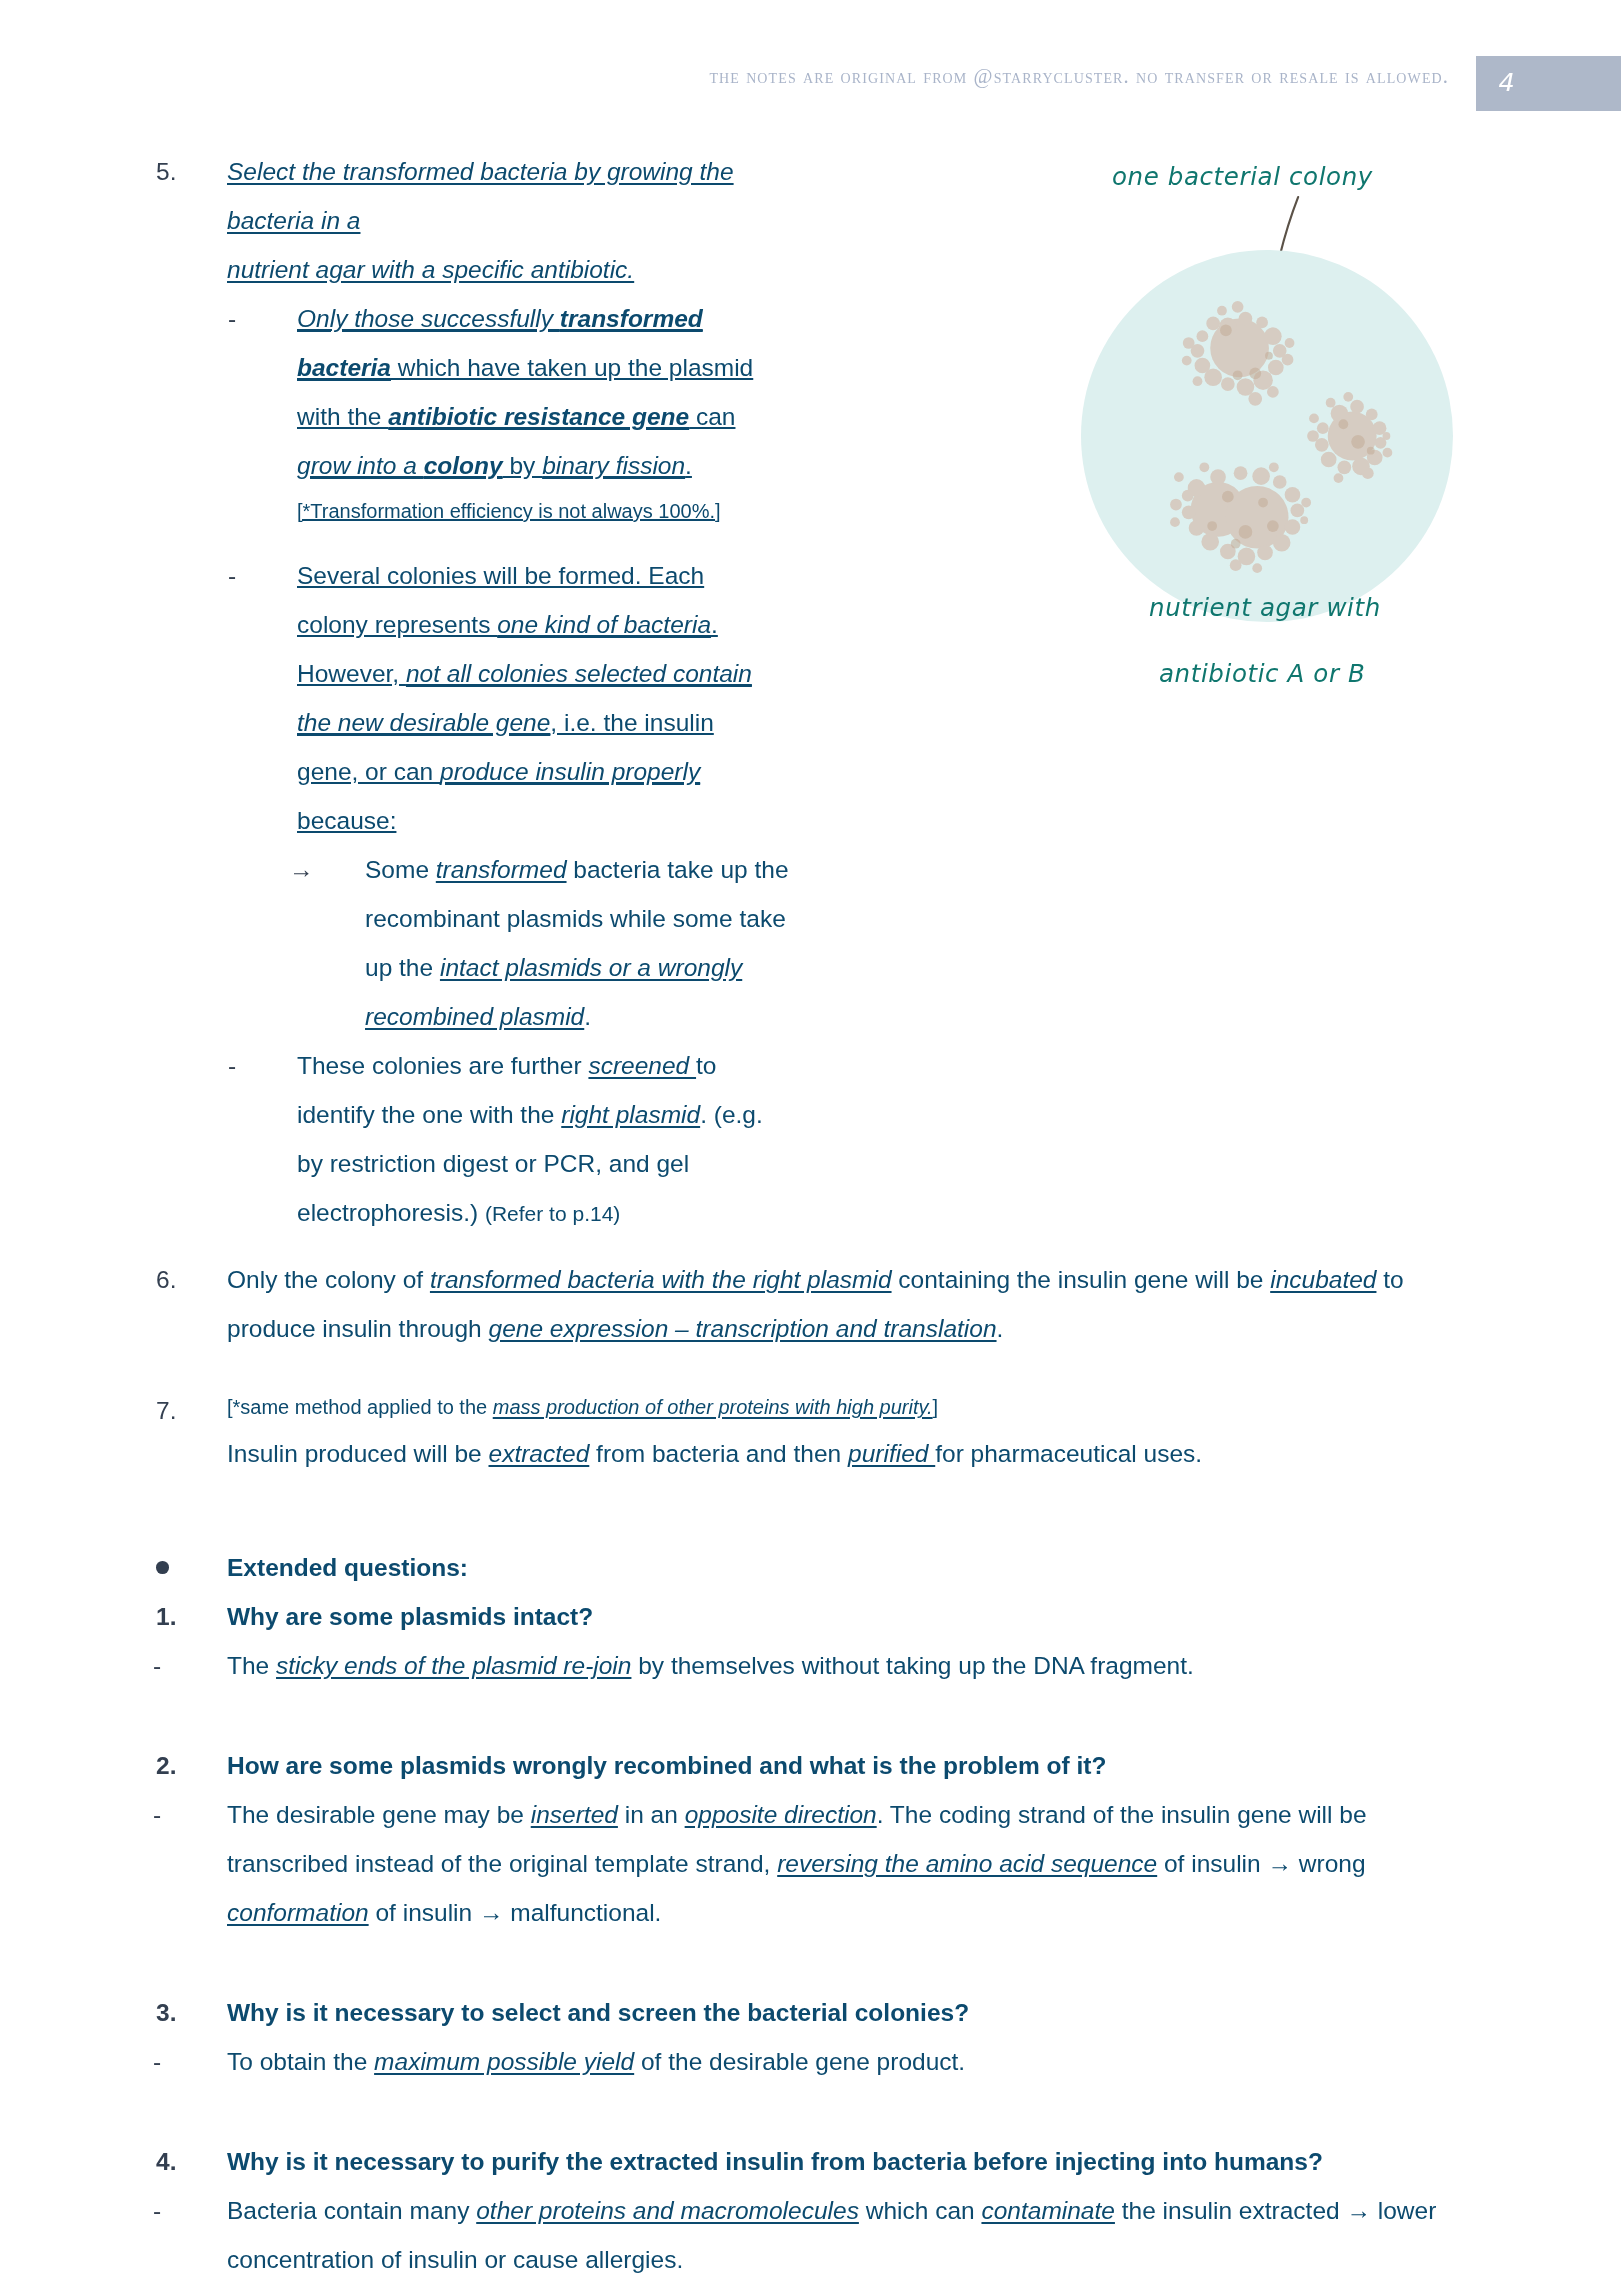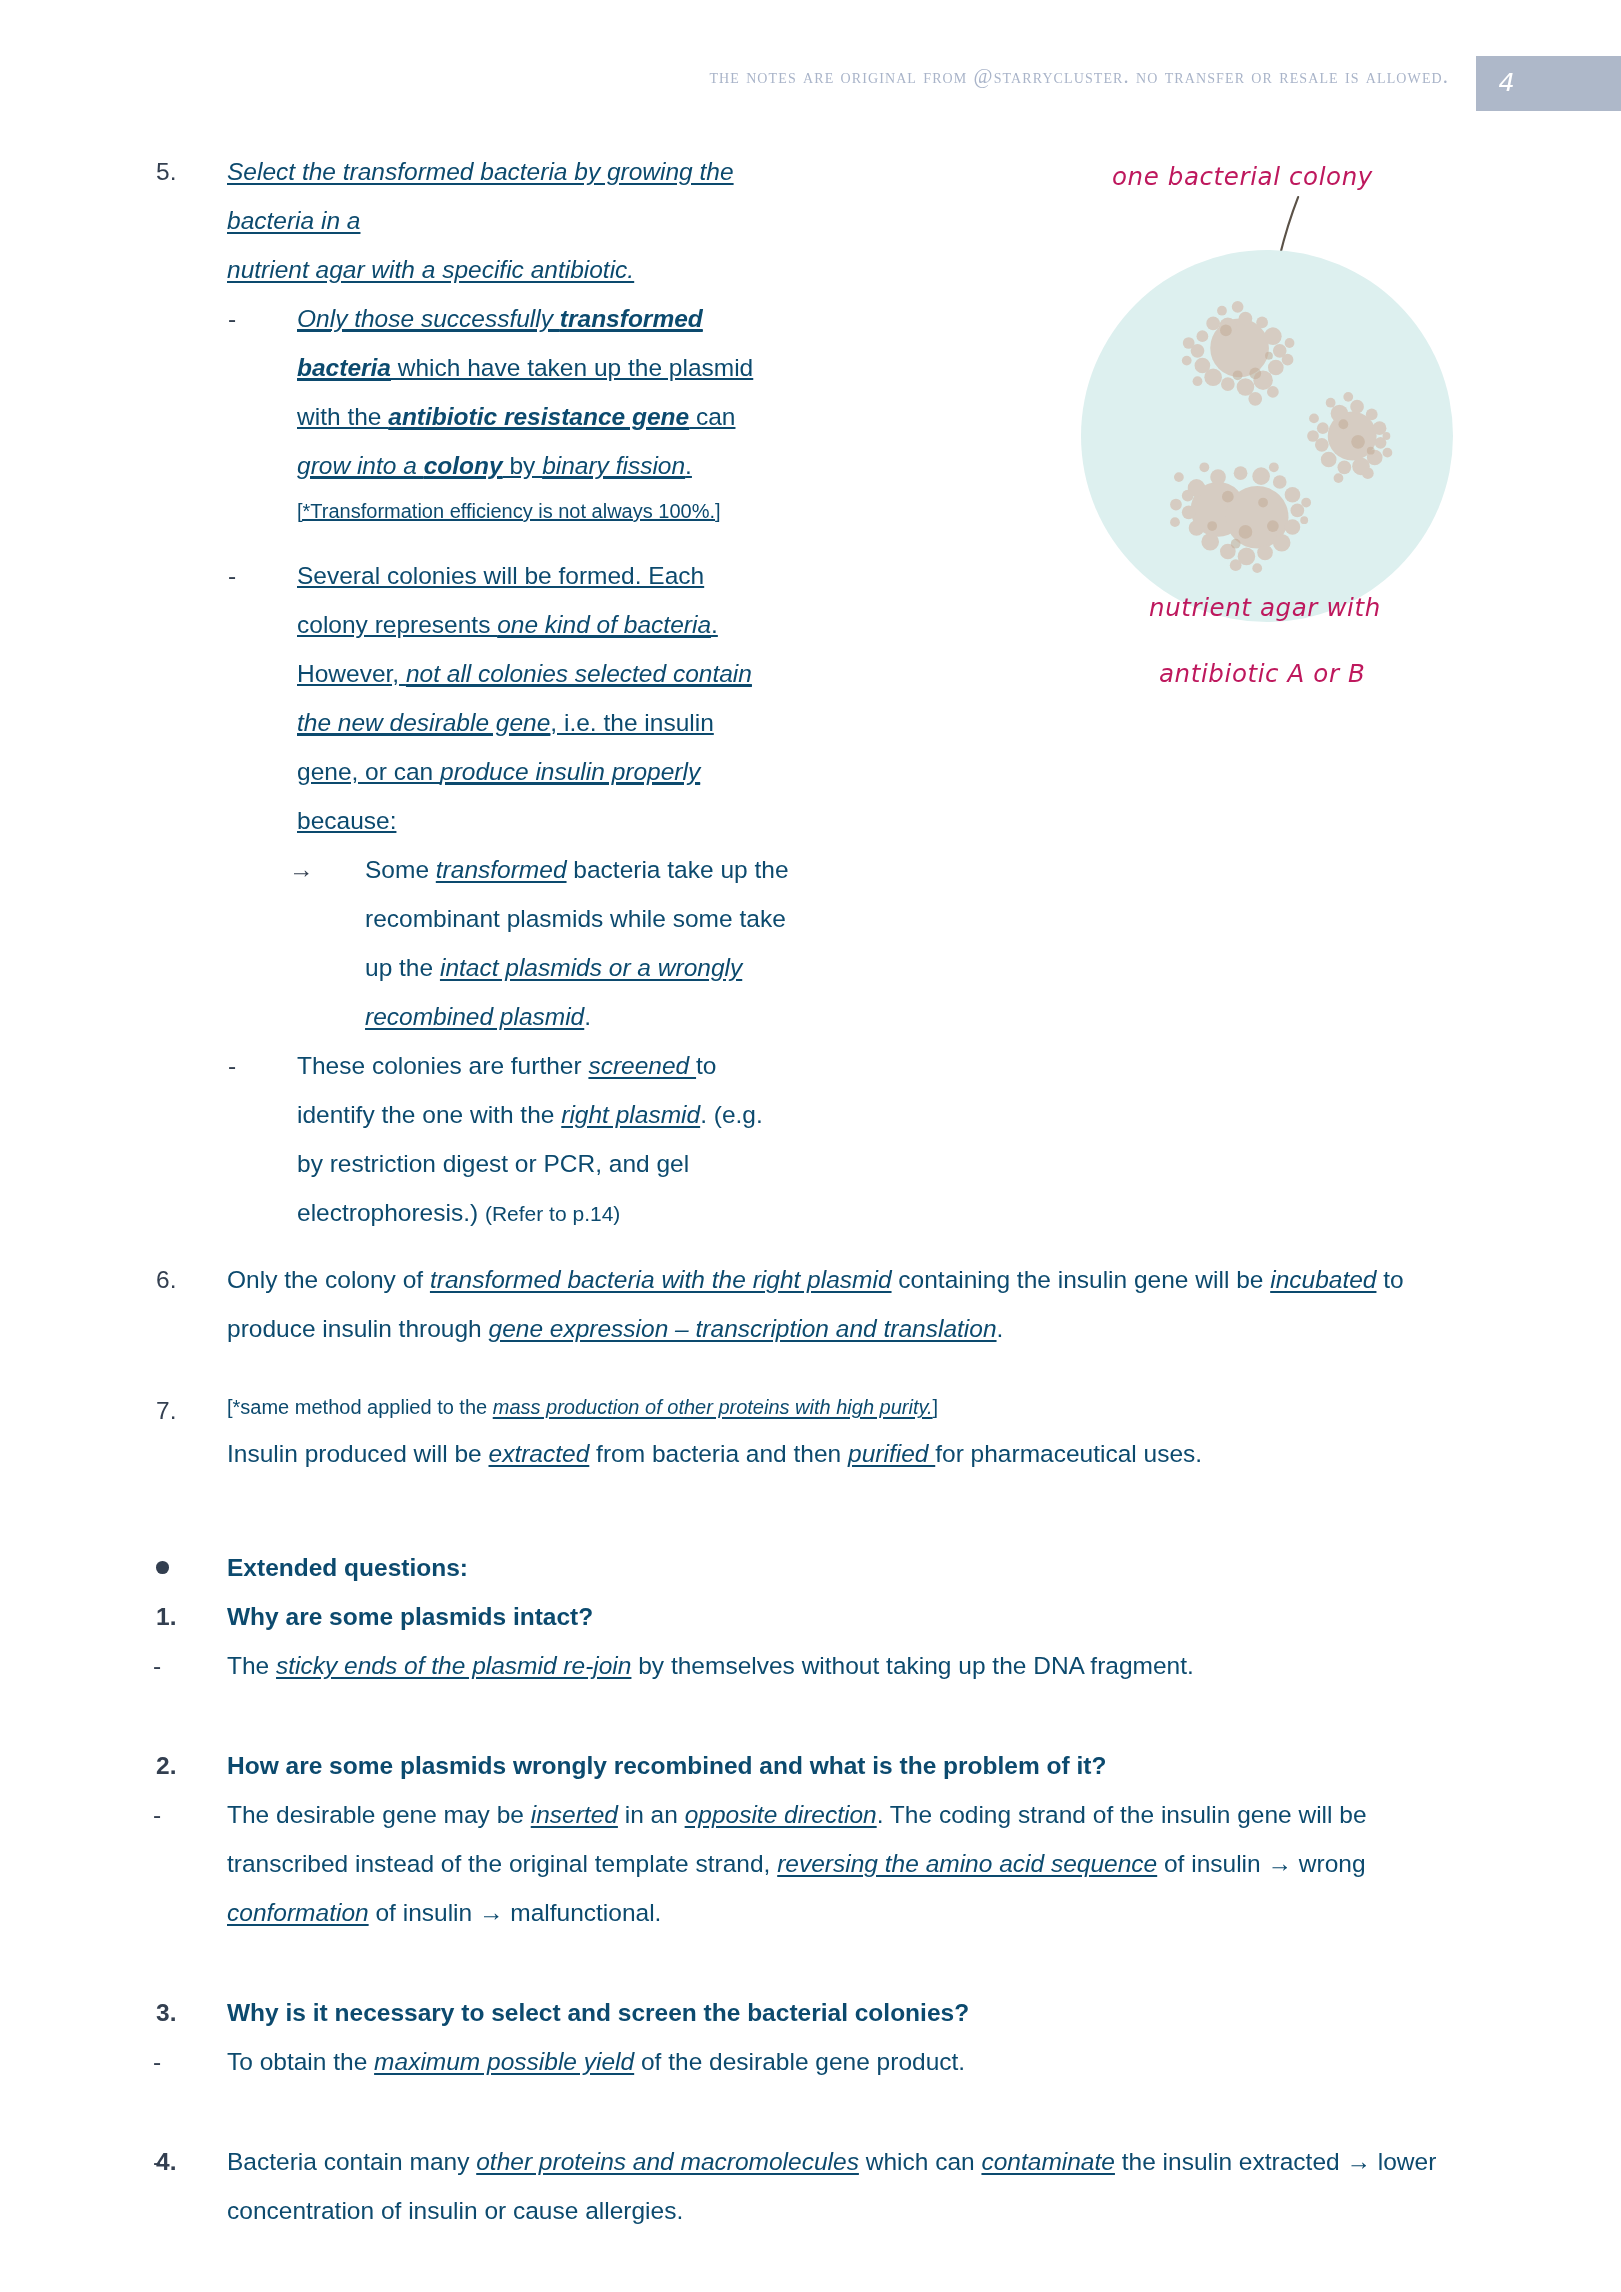--- a/index.html
+++ b/index.html
@@ -139,21 +139,21 @@
     top: 88px;
     width: 372px;
     height: 372px;
     border-radius: 50%;
     background: #ddf0ef;
   }
   .hand {
     position: absolute;
     font-family: "DejaVu Sans", sans-serif;
     font-style: italic;
-    color: #be185d;
+    color: #0f766e;
     font-size: 24.5px;
     letter-spacing: 0.6px;
     white-space: nowrap;
   }
   .hand-top  { left: 49px;  top: 0px; }
   .hand-b1   { left: 86px;  top: 431px; text-align: center; }
   .hand-b2   { left: 96px;  top: 497px; }
   .leader {
     position: absolute;
     left: 192px;
@@ -362,20 +362,21 @@
   </div>
   <div class="row lvla">
     <span class="marker">-</span>
     <div class="body w-wide"><span>To obtain the </span><u><i><span>maximum possible yield</span></i></u><span> of the desirable gene product.</span></div>
   </div>
 
   <div class="gap-l"></div>
 
   <div class="row lvlq">
     <span class="marker"><b><span>4.</span></b></span>
+    <div class="body w-wide"><b><span>Why is it necessary to purify the extracted insulin from bacteria before injecting into humans?</span></b></div>
   </div>
   <div class="row lvla">
     <span class="marker">-</span>
     <div class="body w-wide"><span>Bacteria contain many </span><u><i><span>other proteins and macromolecules</span></i></u><span> which can </span><u><i><span>contaminate</span></i></u><span> the insulin extracted → lower concentration of insulin or cause allergies.</span></div>
   </div>
 
 </div>
 
 
 </body></html>

